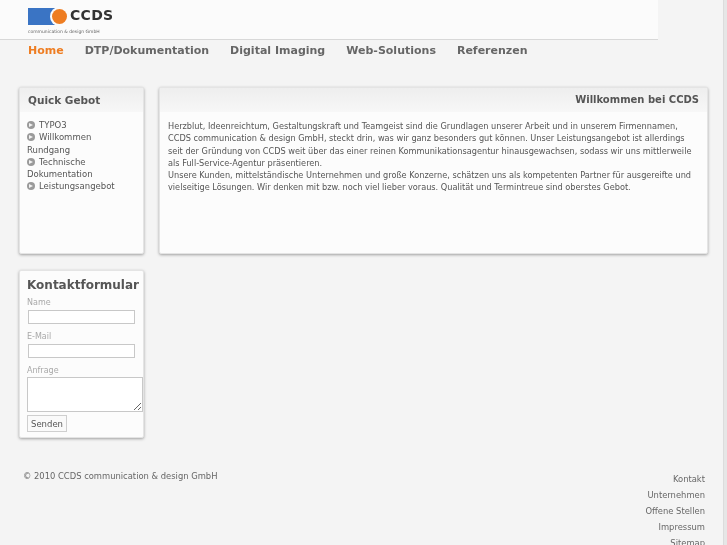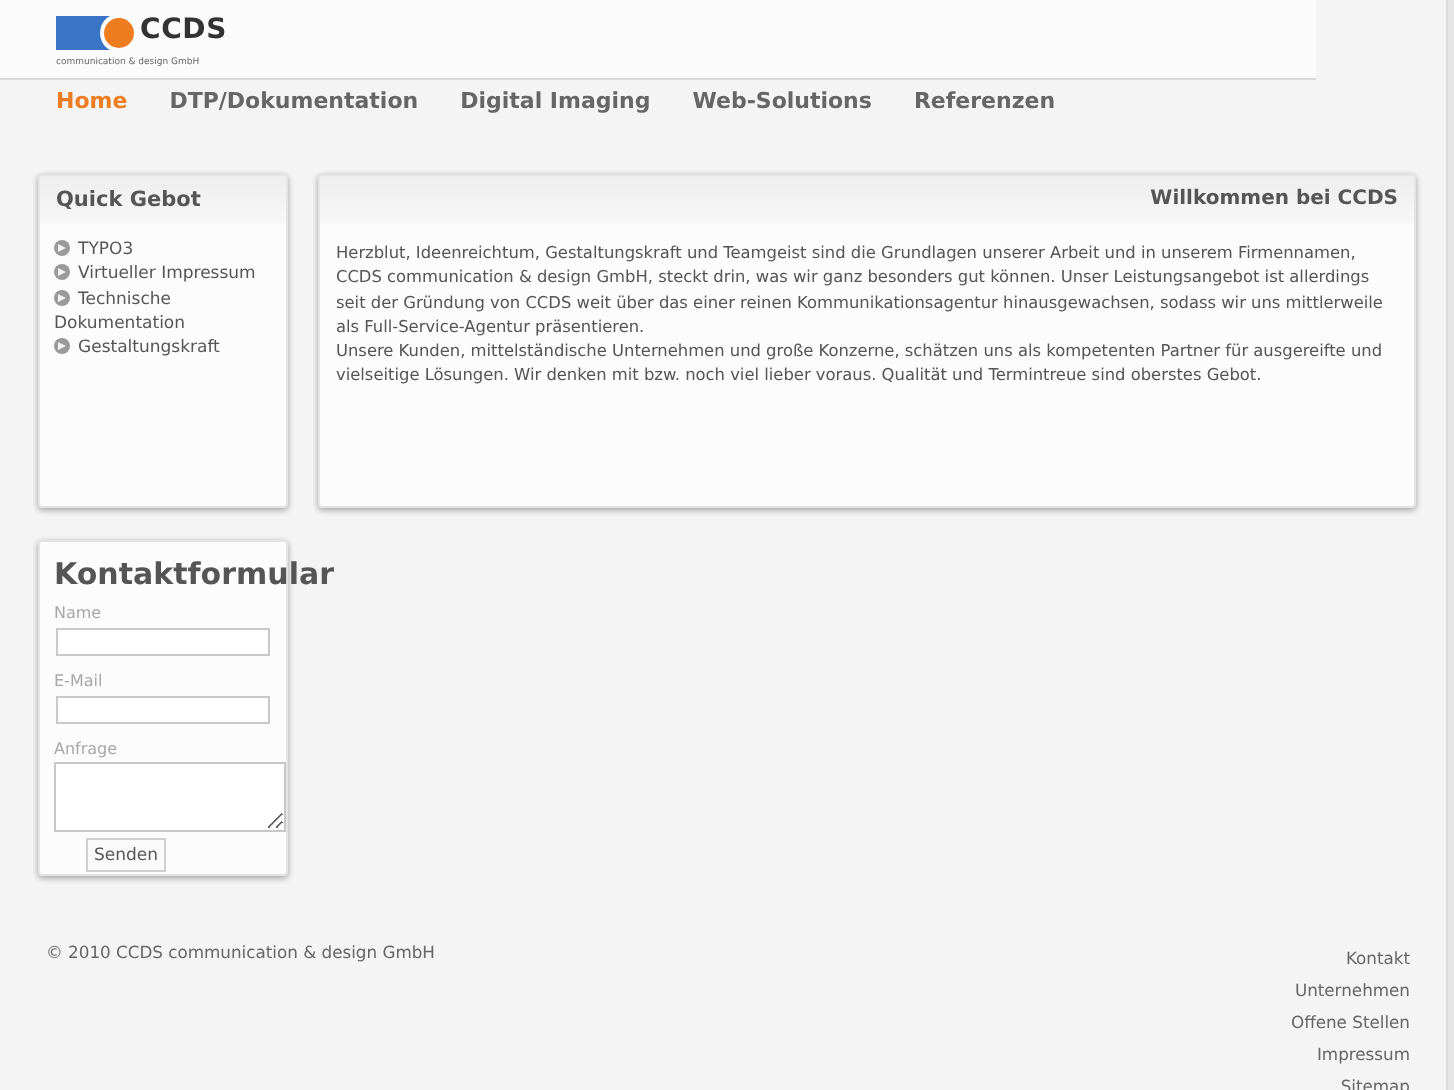--- a/index.html
+++ b/index.html
@@ -48,32 +48,32 @@
     .quick li .bullet::after {
       content: ""; position: absolute; left: 2px; top: 2px;
       border-left: 4px solid #f2f2f2; border-top: 2px solid transparent; border-bottom: 2px solid transparent;
     }
 
     .welcome { left: 159px; top: 87px; width: 549px; height: 167px; }
     .welcome .box-head { font-size: 10px; padding: 6px 8px; text-align: right; }
     .welcome .content { padding: 8px 8px 0 8px; font-size: 8.2px; line-height: 12.3px; color: #555; }
 
     .contact { left: 19px; top: 270px; width: 125px; height: 168px; background: #fcfcfc; }
-    .contact .title { padding: 7px 7px 0 7px; font-size: 15px; font-weight: bold; color: #555; }
+    .contact .title { padding: 7px 7px 0 7px; font-size: 12px; font-weight: bold; color: #555; }
     .contact label { display: block; font-size: 8px; color: #a8a8a8; margin-left: 7px; }
     .contact input {
       display: block; margin-left: 8px; width: 107px; height: 14px;
       border: 1px solid #c8c8c8; background: #fff; font-size: 8px;
     }
     .contact textarea {
       display: block; margin-left: 7px; width: 116px; height: 35px;
       border: 1px solid #c8c8c8; background: #fff; resize: both; font-size: 8px;
     }
     .contact button {
-      display: block; margin-left: 23px; margin-top: 3px; height: 17px; width: 40px;
+      display: block; margin-left: 7px; margin-top: 3px; height: 17px; width: 40px;
       border: 1px solid #cfcfcf; background: #fafafa; font-family: "DejaVu Sans", sans-serif;
       font-size: 8.5px; color: #555;
     }
 
     .footer-copy { position: absolute; left: 23px; top: 471px; font-size: 8.4px; color: #666; }
     .footer-links { position: absolute; right: 22px; top: 471px; text-align: right; }
     .footer-links a { display: block; font-size: 8.4px; color: #666; text-decoration: none; line-height: 16px; }
   </style>
 </head>
 <body>
@@ -95,23 +95,23 @@
   <a href="#">DTP/Dokumentation</a>
   <a href="#">Digital Imaging</a>
   <a href="#">Web-Solutions</a>
   <a href="#">Referenzen</a>
 </nav>
 
 <section class="box quick">
   <div class="box-head">Quick Gebot</div>
   <ul>
     <li><span class="bullet"></span><span>TYPO3</span></li>
-    <li><span class="bullet"></span><span>Virtueller Impressum</span></li>
+    <li><span class="bullet"></span><span>Willkommen Rundgang</span></li>
     <li><span class="bullet"></span><span>Technische Dokumentation</span></li>
-    <li><span class="bullet"></span><span>Gestaltungskraft</span></li>
+    <li><span class="bullet"></span><span>Leistungsangebot</span></li>
   </ul>
 </section>
 
 <section class="box welcome">
   <div class="box-head">Willkommen bei CCDS</div>
   <div class="content">
     <p>Herzblut, Ideenreichtum, Gestaltungskraft und Teamgeist sind die Grundlagen unserer Arbeit und in unserem Firmennamen, CCDS communication &amp; design GmbH, steckt drin, was wir ganz besonders gut können. Unser Leistungsangebot ist allerdings seit der Gründung von CCDS weit über das einer reinen Kommunikationsagentur hinausgewachsen, sodass wir uns mittlerweile als Full-Service-Agentur präsentieren.</p>
     <p>Unsere Kunden, mittelständische Unternehmen und große Konzerne, schätzen uns als kompetenten Partner für ausgereifte und vielseitige Lösungen. Wir denken mit bzw. noch viel lieber voraus. Qualität und Termintreue sind oberstes Gebot.</p>
   </div>
 </section>

